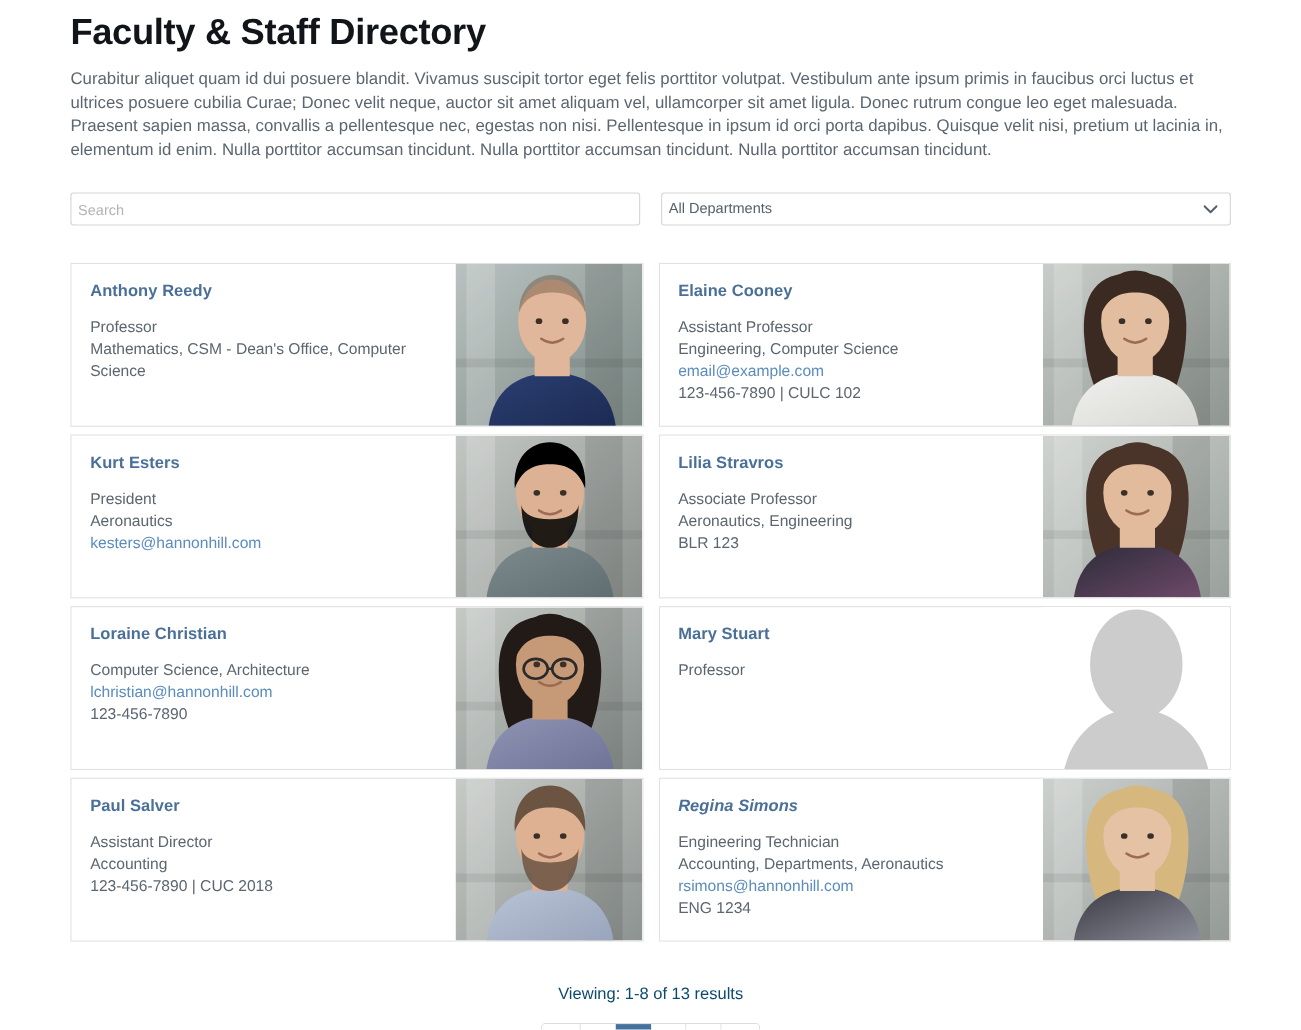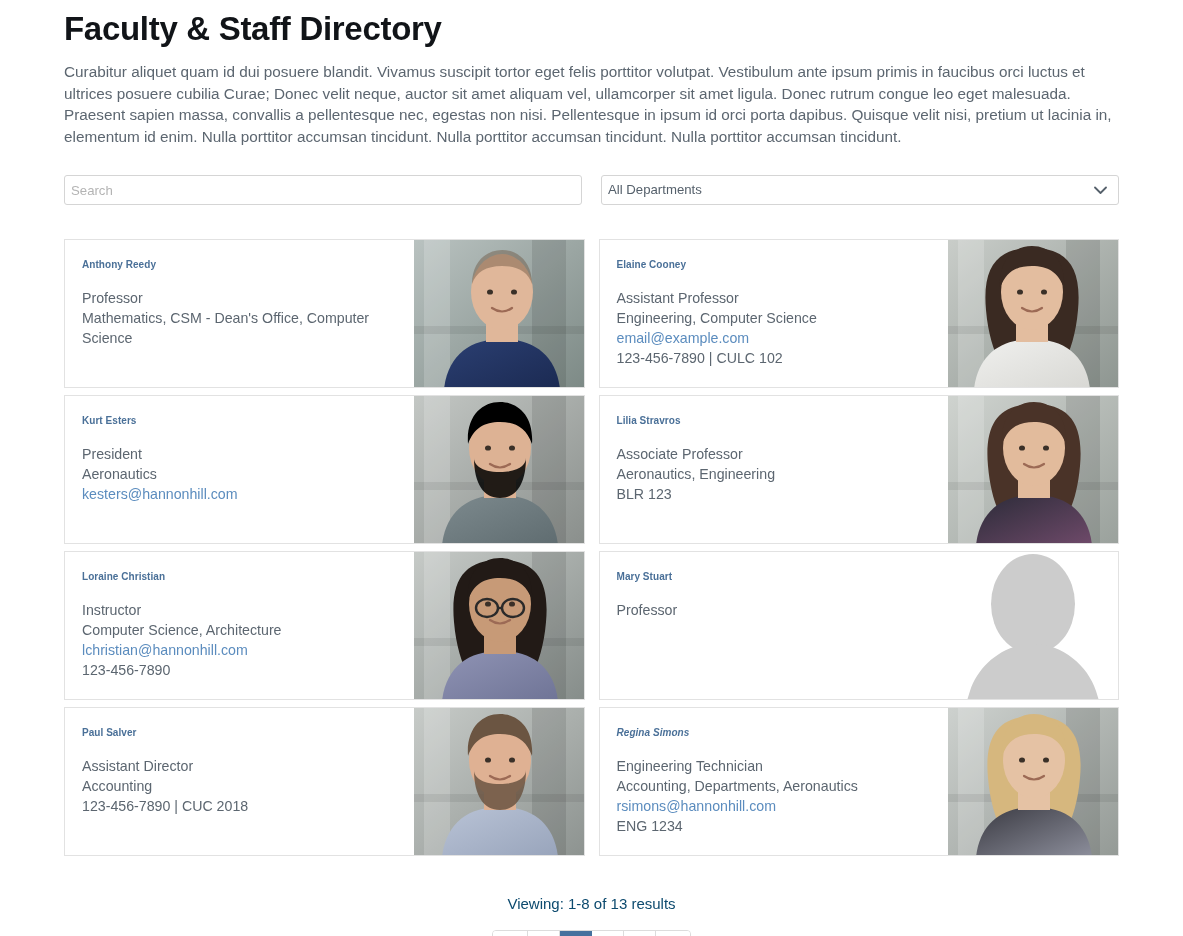--- a/index.html
+++ b/index.html
@@ -93,21 +93,21 @@
     display: flex;
     align-items: stretch;
     overflow: hidden;
   }
   .card-body {
     flex: 1 1 auto;
     padding: 16px 17px 12px 17px;
     min-width: 0;
   }
   .card-name {
-    font-size: 10px;
+    font-size: 15px;
     font-weight: bold;
     color: #4a7098;
     line-height: 17px;
     margin: 0;
     letter-spacing: 0.05px;
   }
   .card-lines {
     margin-top: 15px;
     font-size: 14.2px;
     line-height: 20px;
@@ -339,21 +339,20 @@
     <ellipse cx="74" cy="52" rx="3" ry="2.6" fill="#3a3028"></ellipse>
     <ellipse cx="98" cy="52" rx="3" ry="2.6" fill="#3a3028"></ellipse>
     <path d="M76 68 q10 7 20 0" fill="none" stroke="#9c6a55" stroke-width="2.2" stroke-linecap="round"></path>
   </svg>
         </div>
       </div>
       <div class="card">
         <div class="card-body">
           <a class="card-name" style="display: block; text-decoration: none;">Loraine Christian</a>
           <div class="card-lines">
-            <span class="line ">Instructor</span>
             <span class="line ">Computer Science, Architecture</span>
             <a class="line link">lchristian@hannonhill.com</a>
             <span class="line ">123-456-7890</span>
           </div>
         </div>
         <div class="card-photo">
           <svg viewBox="0 0 170 149" preserveAspectRatio="xMidYMid slice">
     <defs>
               <linearGradient id="bkportrait-woman-glasses-stripes" x1="0" y1="0" x2="1" y2="1">
       <stop offset="0" stop-color="#c6cac7"></stop>

